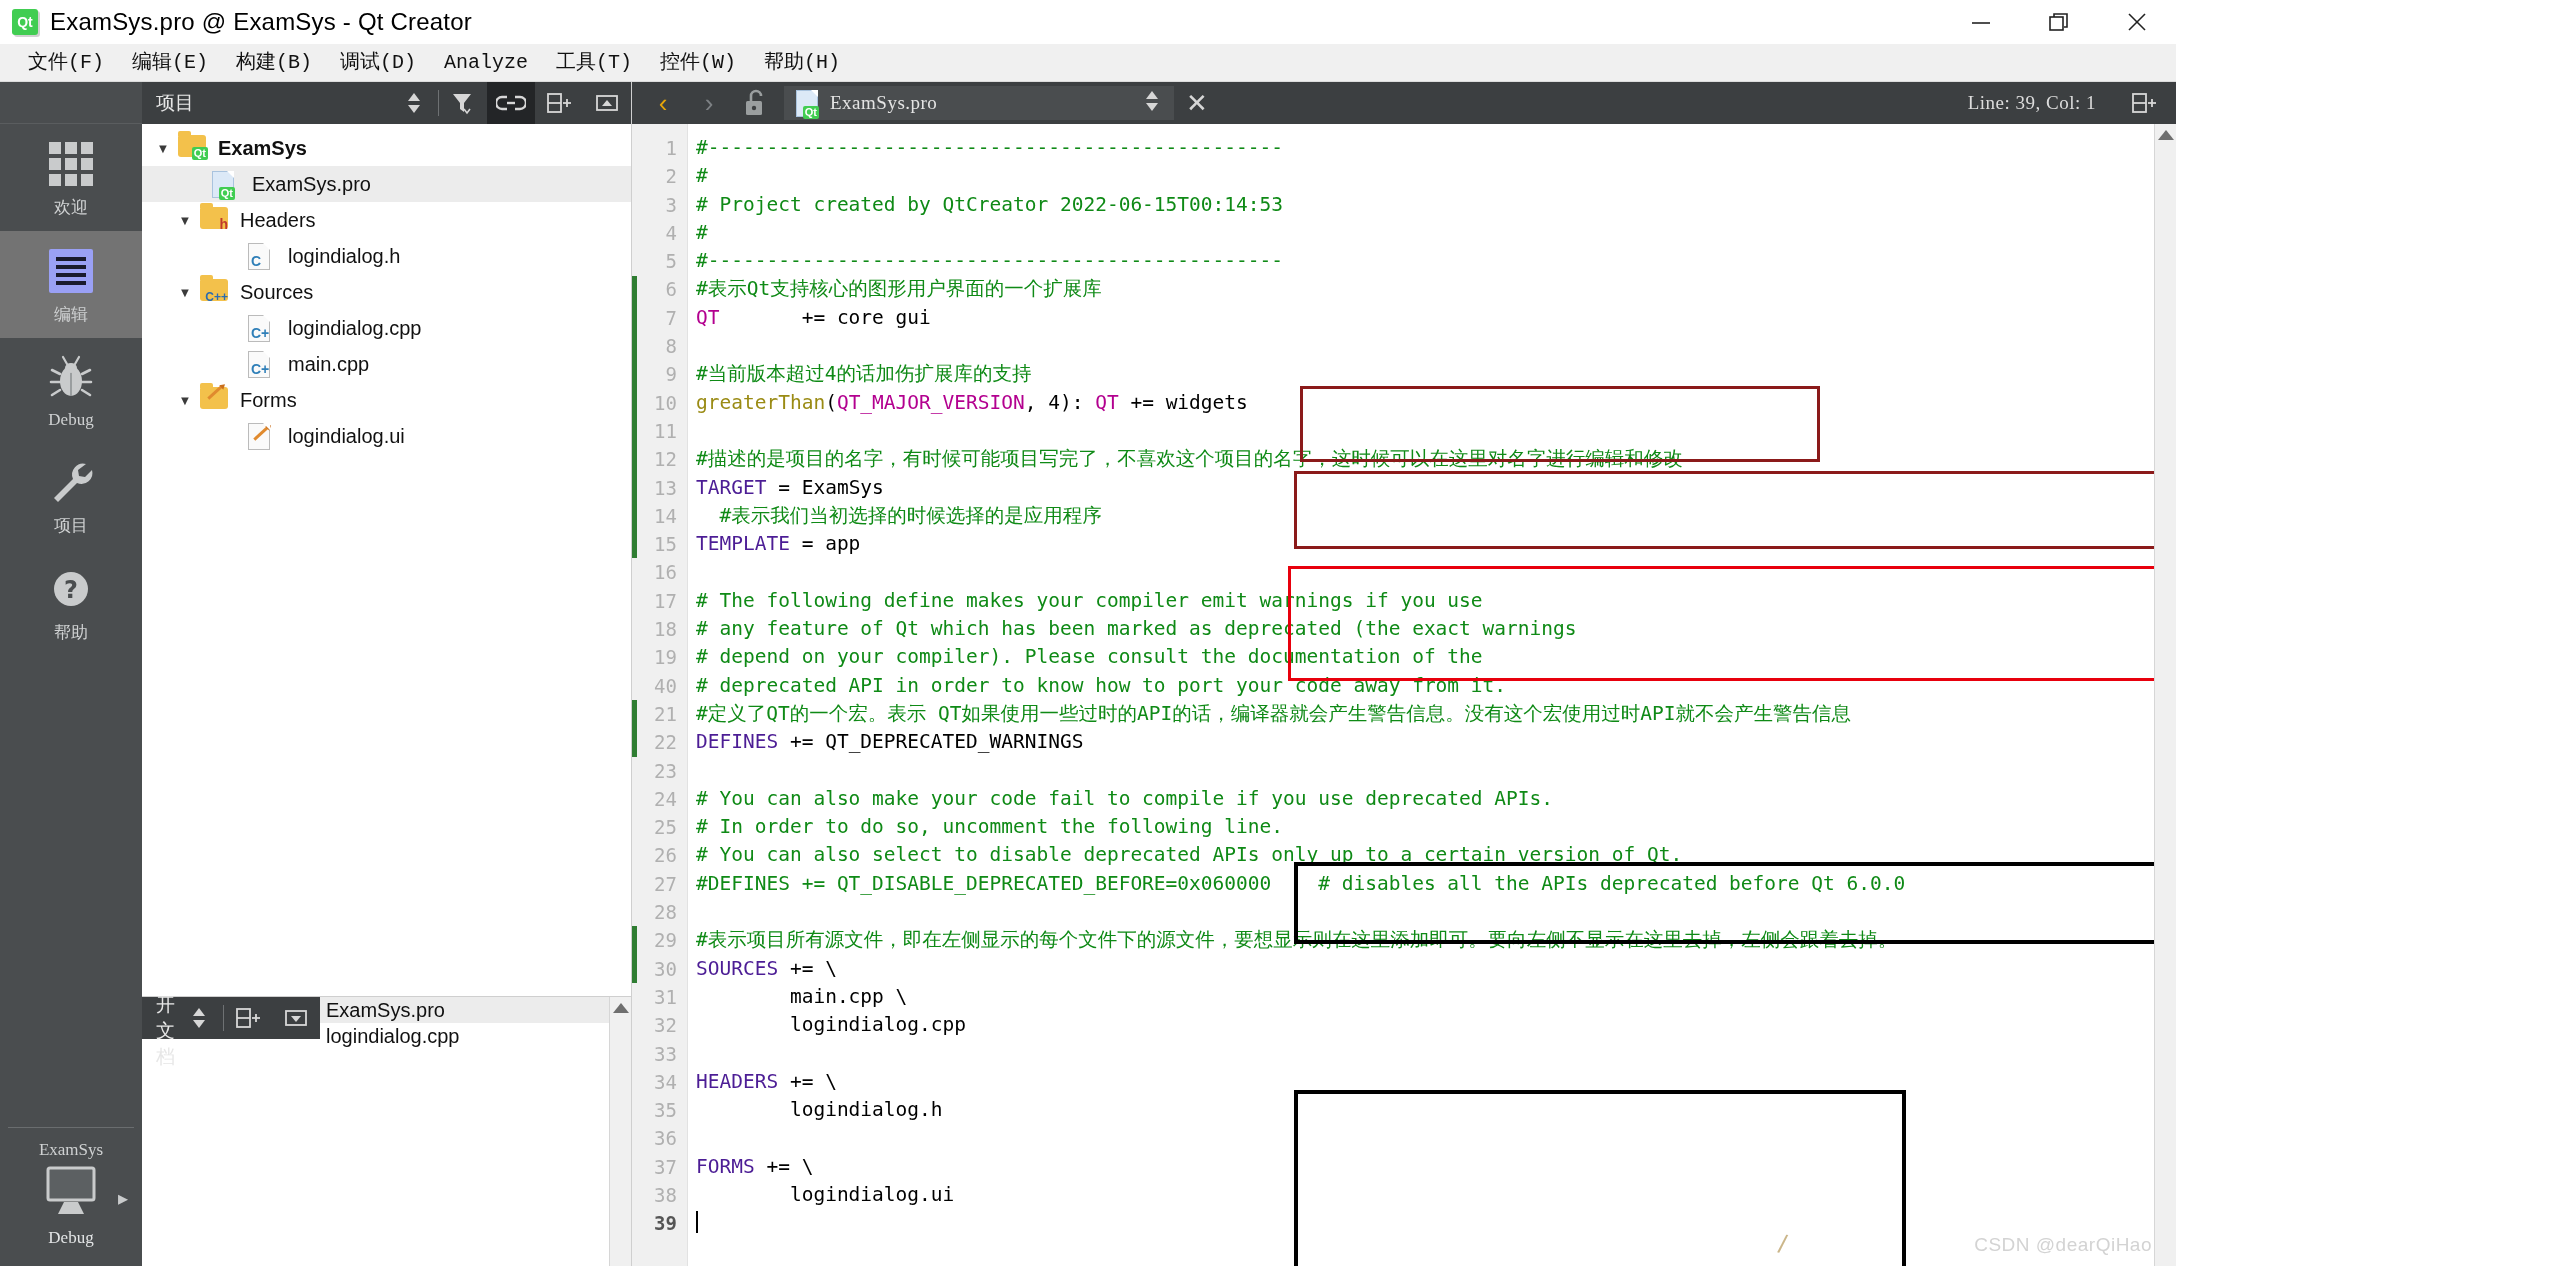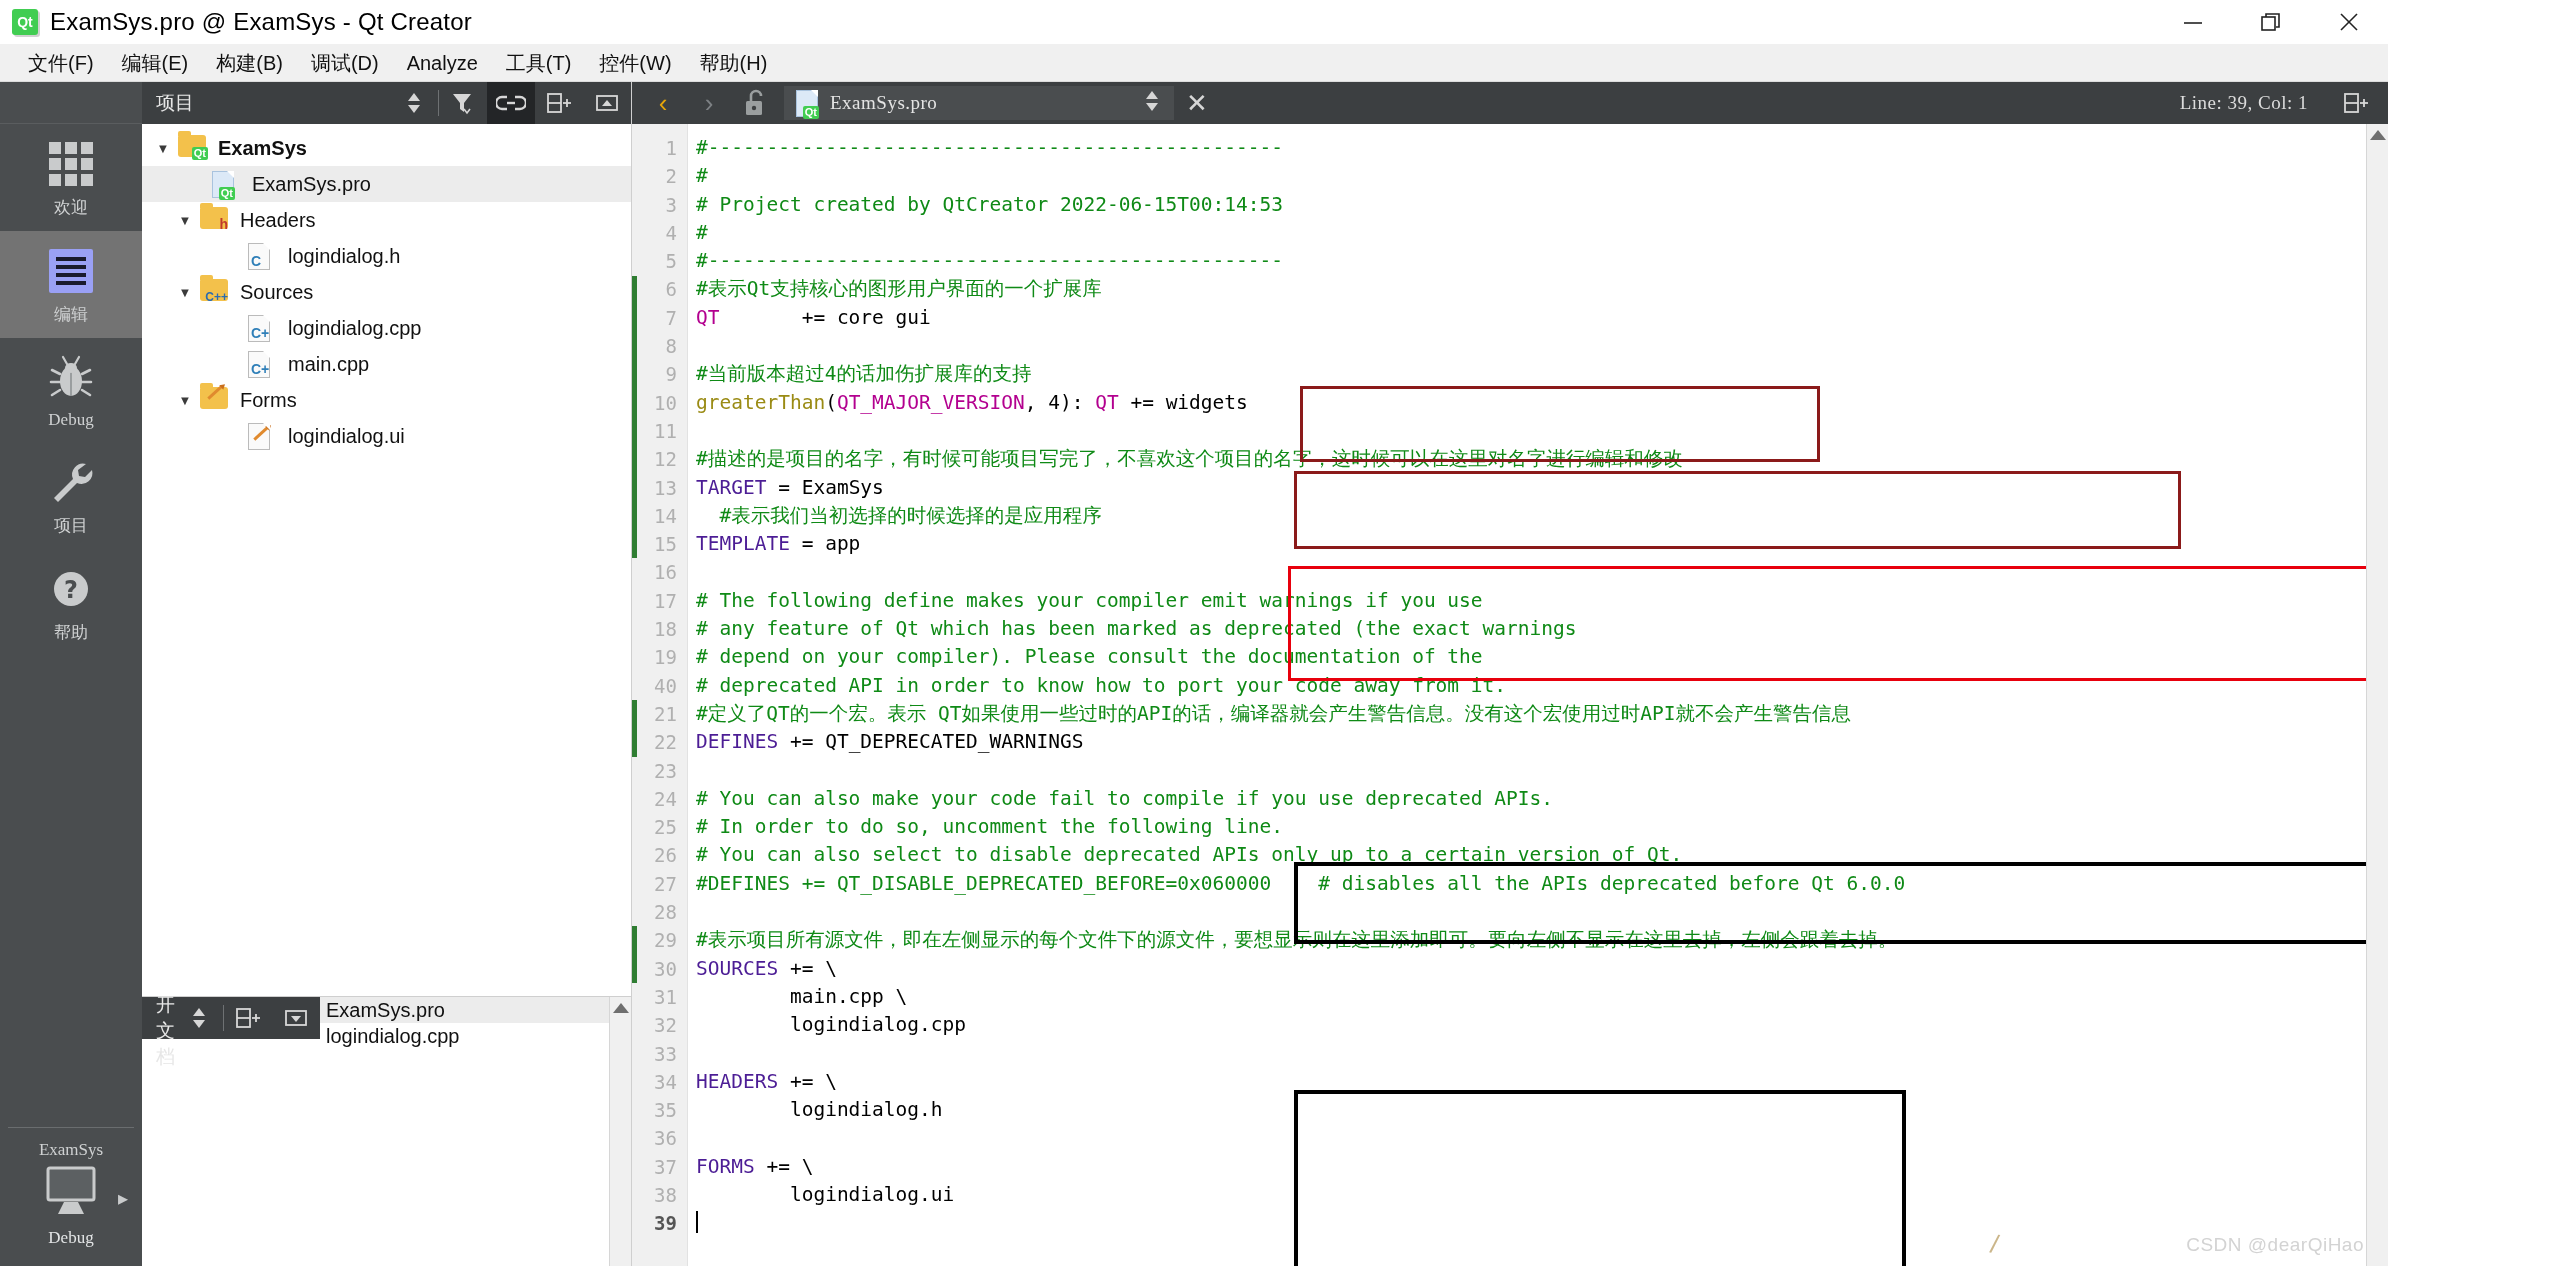--- a/index.html
+++ b/index.html
@@ -2,21 +2,21 @@
 <html><head>
 <meta charset="utf-8">
 <style>
   * { box-sizing: border-box; margin: 0; padding: 0; }
   html, body {
     width: 2560px; height: 1266px;
     font-family: "Liberation Sans", sans-serif;
     background: #ffffff;
     overflow: hidden;
   }
-  .app { position: relative; width: 2388px; height: 1266px; display: flex; flex-direction: column; }
+  .app { position: relative; width: 2176px; height: 1266px; display: flex; flex-direction: column; }
 
   
   .titlebar {
     height: 44px; background: #ffffff; display: flex; align-items: center;
     flex: 0 0 44px; border-bottom: 0px;
   }
   .titlebar .appicon {
     width: 26px; height: 26px; margin-left: 12px; margin-right: 12px;
     background: #41cd52; border-radius: 3px; position: relative;
     display: flex; align-items: center; justify-content: center;
@@ -30,21 +30,21 @@
     font-size: 22px; color: #222; font-family: "DejaVu Sans", sans-serif;
   }
   .wbtn svg { display:block; }
 
   
   .menubar {
     height: 38px; flex: 0 0 38px; background: #f0f0f0; display: flex; align-items: center;
     padding-left: 14px; border-bottom: 1px solid #dcdcdc;
   }
   .menubar .mi {
-    font-size: 20px; color: #111; padding: 4px 14px; line-height: 1.2; white-space: nowrap;
+    font-size: 20px; color: #111; padding: 4px 14px; line-height: 1.2; white-space: nowrap; font-family: Liberation Mono, monospace;
   }
 
   
   .body { flex: 1; display: flex; min-height: 0; }
 
   
   .modebar {
     width: 142px; flex: 0 0 142px; background: #4a4d4f; display: flex; flex-direction: column;
     align-items: stretch; color: #d0d2d3; justify-content: space-between;
   }

